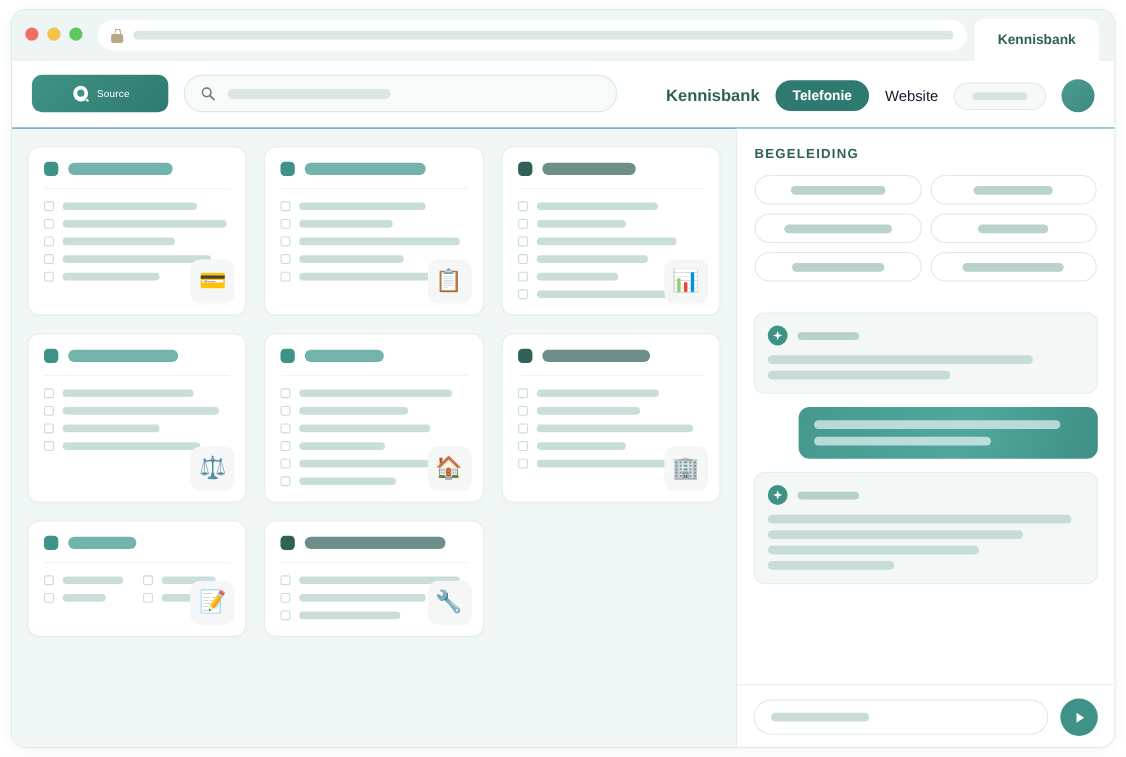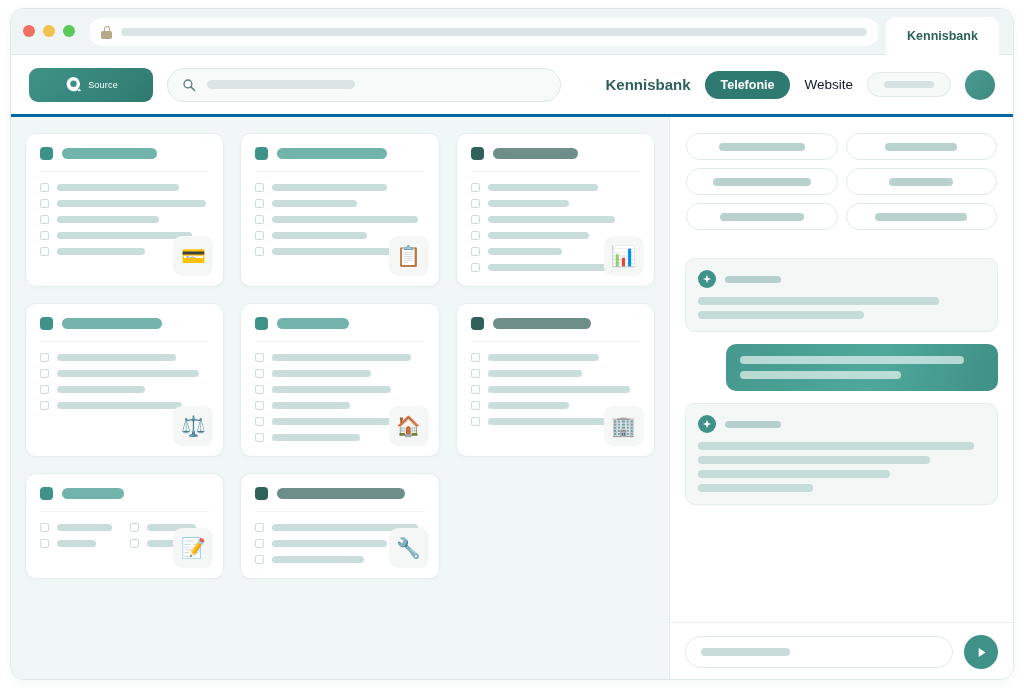--- a/index.html
+++ b/index.html
@@ -87,24 +87,24 @@
     font-size: 12.5px;
     font-weight: bold;
     color: #2d6159;
   }
 
   
   .app-header {
     position: relative;
     height: 62px;
     background: #ffffff;
-    border-bottom: 3px solid #0369a1;
-    display: flex;
-    align-items: center;
-    padding: 0 18px;
+    border-bottom: 1px solid #0369a1;
+    display: flex;
+    align-items: flex-end;
+    padding: 14px 18px;
     gap: 14px;
   }
 
   .logo {
     width: 124px; height: 34px;
     border-radius: 9px;
     background: linear-gradient(135deg, #3f9287 0%, #2f7a70 100%);
     display: flex;
     align-items: center;
     justify-content: center;
@@ -695,20 +695,21 @@
               </div>
             </div>
             <div class="card-icon">🔧</div>
           </div>
         </div>
     </div>
 
     <div class="sidebar">
 
       <div class="guidance">
+        <div class="guidance-title">BEGELEIDING</div>
         <div class="guidance-grid">
             <div class="guidance-btn">
               <div class="bar" style="width: 86px;"></div>
             </div>
             <div class="guidance-btn">
               <div class="bar" style="width: 72px;"></div>
             </div>
             <div class="guidance-btn">
               <div class="bar" style="width: 98px;"></div>
             </div>

